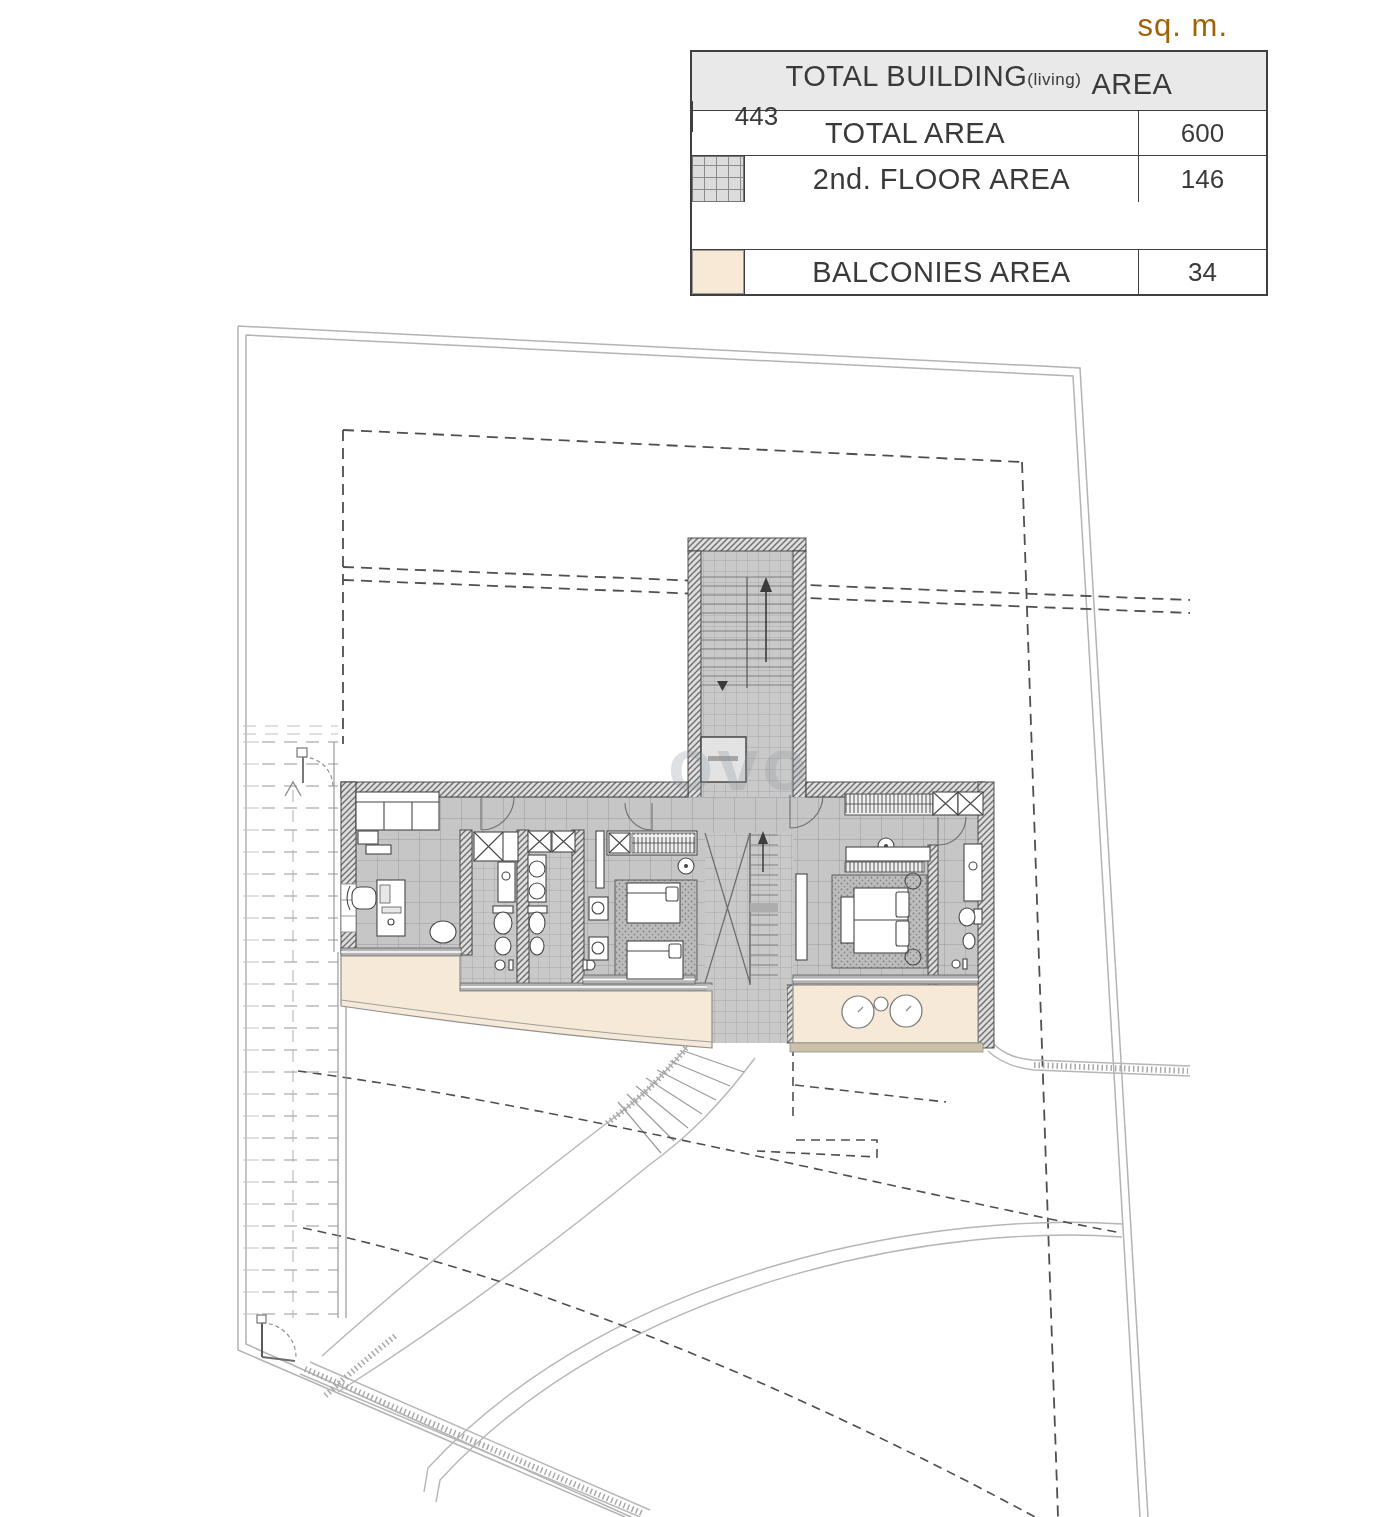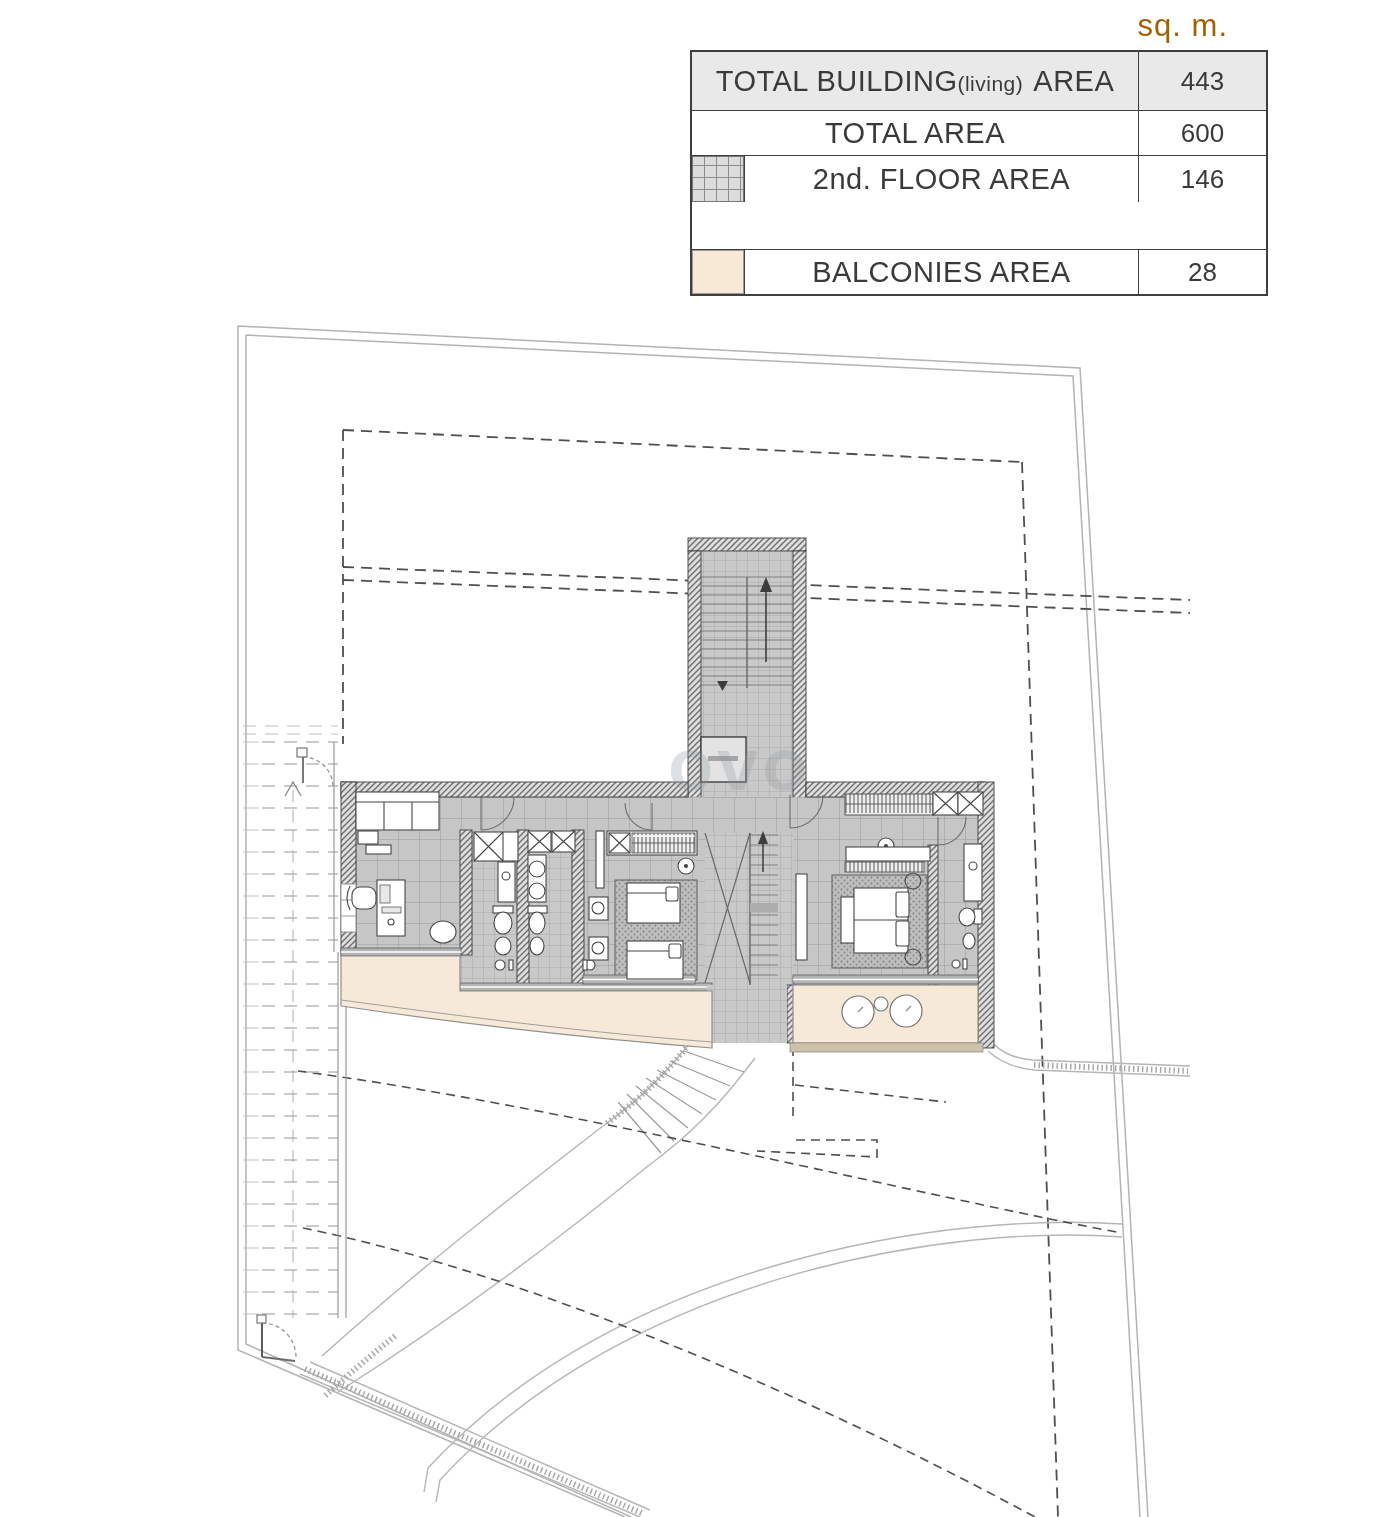--- a/index.html
+++ b/index.html
@@ -4,26 +4,26 @@
 <style>
   html,body{margin:0;padding:0;background:#fff;}
   .stage{position:relative;width:1400px;height:1517px;background:#ffffff;overflow:hidden;
          font-family:"Liberation Sans", sans-serif;color:#3a3a3a;}
   .plan-svg{position:absolute;left:0;top:0;}
   
   .areas{position:absolute;left:690px;top:8px;width:578px;}
   .units{height:42px;text-align:right;padding-right:40px;font-size:31px;letter-spacing:1px;color:#a16207;}
   .tbl{border:2.5px solid #3f3f3f;background:#fff;}
   .row{display:flex;align-items:stretch;border-top:1.5px solid #3f3f3f;}
-  .row:first-child{border-top:none;}
+  .row:first-child{border-top:none;flex-direction:column;}
   .r1{height:58px;background:#e9e9e9;}
   .r2{height:44px;} .r3{height:46px;justify-content:flex-end;} .r4{height:44px;margin-top:47px;}
   .lbl{flex:1;display:flex;align-items:center;justify-content:center;font-size:29px;letter-spacing:.5px;white-space:nowrap;}
-  .lbl .sub{font-size:21px;transform:translateY(3px);}
-  .lbl .tail{margin-left:10px;}
+  .lbl .sub{font-size:17px;transform:translateY(3px);}
+  .lbl .tail{margin-left:10px;margin-top:16px;}
   .val{width:127px;border-left:1.5px solid #3f3f3f;display:flex;align-items:center;justify-content:center;font-size:26px;}
   .sw{width:52px;border-right:1.5px solid #3f3f3f;}
   .sw-floor{background-color:#dcdcdc;
     background-image:repeating-linear-gradient(0deg,#8d8d8d 0 1px,transparent 1px 12px),
                      repeating-linear-gradient(90deg,#8d8d8d 0 1px,transparent 1px 12px);
     box-shadow:inset 0 0 0 1px #777;}
   .sw-balcony{background:#f8e9d6;box-shadow:inset 0 0 0 1px #999;}
 </style>
 </head>
 <body>
@@ -344,18 +344,18 @@
       <div class="val">600</div>
     </div>
     <div class="row r3">
       <div class="sw sw-floor"></div>
       <div class="lbl">2nd. FLOOR AREA</div>
       <div class="val">146</div>
     </div>
     <div class="row r4">
       <div class="sw sw-balcony"></div>
       <div class="lbl">BALCONIES AREA</div>
-      <div class="val">28</div>
+      <div class="val">34</div>
     </div>
   </div>
 </div>
 
 </div>
 
 </body></html>

